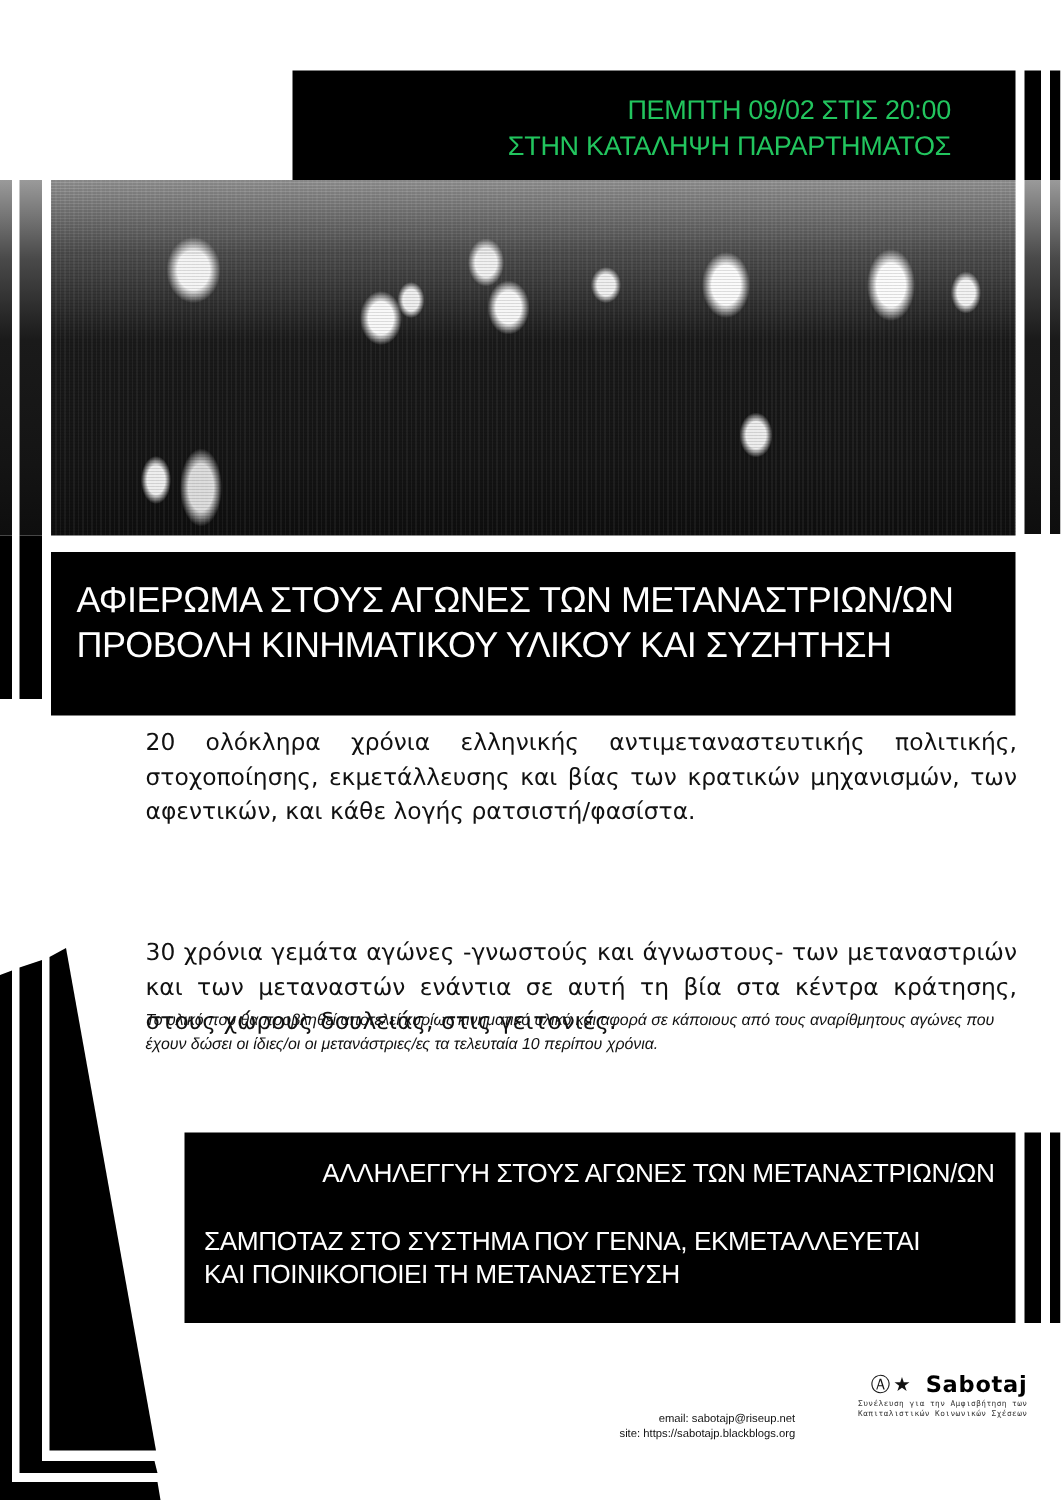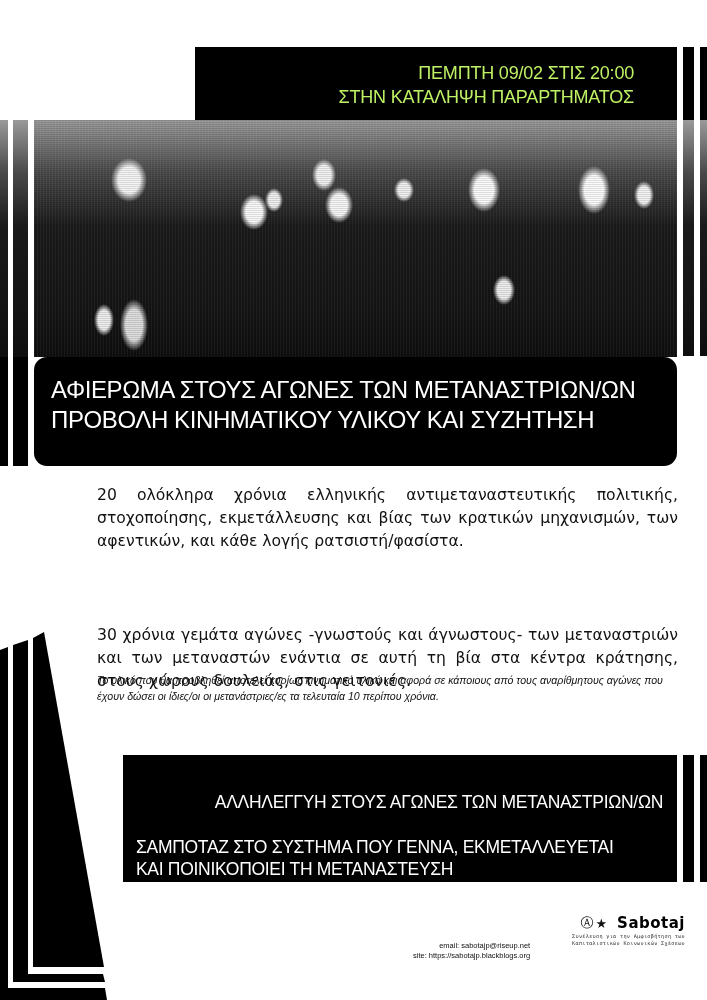--- a/index.html
+++ b/index.html
@@ -21,25 +21,25 @@
       radial-gradient(ellipse 14px 26px at 100px 205px, #dcdcdc 60%, transparent 100%),
       radial-gradient(ellipse 10px 14px at 610px 75px, #f2f2f2 60%, transparent 100%),
       linear-gradient(180deg, #9a9a9a 0%, #4a4a4a 22%, #1a1a1a 45%, #141414 80%, #0e0e0e 100%);
   }
   .photo-noise {
     background-image:
       repeating-linear-gradient(90deg, rgba(255,255,255,0.05) 0 1px, transparent 1px 3px),
       repeating-linear-gradient(0deg, rgba(0,0,0,0.12) 0 1px, transparent 1px 2px);
     width:100%; height:100%;
   }
-  .head-text { color:#bef264; font-family:"Liberation Sans", sans-serif; font-size:18px; line-height:24px; text-align:right; letter-spacing:-0.2px; }
+  .head-text { color:#22c55e; font-family:"Liberation Sans", sans-serif; font-size:18px; line-height:24px; text-align:right; letter-spacing:-0.2px; }
   .title-text { color:#fff; font-family:"Liberation Sans", sans-serif; font-size:24px; line-height:30px; letter-spacing:-0.4px; white-space:nowrap; }
   .para { color:#111; font-family:"DejaVu Sans", sans-serif; font-size:15.6px; line-height:23px; text-align:justify; text-align-last:left; }
   .note { color:#111; font-family:Liberation Sans, sans-serif; font-style:italic; font-size:10.6px; line-height:16px; text-align:left; }
-  .slogan { color:#fff; font-family:"Liberation Sans", sans-serif; font-size:17.5px; line-height:22px; text-align:right; letter-spacing:-0.3px; white-space:nowrap;margin-top:20px; }
+  .slogan { color:#fff; font-family:"Liberation Sans", sans-serif; font-size:17.5px; line-height:22px; text-align:right; letter-spacing:-0.3px; white-space:nowrap; }
   .contact { font-family:"Liberation Sans", sans-serif; font-size:7.5px; line-height:10px; color:#111;text-align:right; }
   .logo-name { font-family:"DejaVu Sans", sans-serif; font-weight:bold; font-size:15px; color:#000000; letter-spacing:0.5px; }
   .logo-sub { font-family:"DejaVu Sans Mono", monospace; font-size:5.2px; line-height:7px; color:#333; letter-spacing:0.3px; text-align:right; }
 </style>
 </head>
 <body>
 
 <div class="abs black" style="left:0; top:357px; width:8px; height:109px;"></div>
 <div class="abs black" style="left:13px; top:357px; width:15px; height:109px;"></div>
 
@@ -55,21 +55,21 @@
 
 <div class="abs photo" style="left:34px; top:120px; width:643px; height:237px;">
   <div class="photo-noise"></div>
 </div>
 
 <div class="abs black" style="left:683px; top:47px; width:11px; height:73px;"></div>
 <div class="abs black" style="left:700px; top:47px; width:7px; height:73px;"></div>
 <div class="abs photo" style="left:683px; top:120px; width:11px; height:236px;"></div>
 <div class="abs photo" style="left:700px; top:120px; width:7px; height:236px;"></div>
 
-<div class="abs black" style="left:34px; top:357px; width:643px; height:109px;border-radius:13px;">
+<div class="abs black" style="left:34px; top:368px; width:643px; height:109px;">
   <div class="title-text" style="position:absolute; left:17px; top:18px;">
     <div>ΑΦΙΕΡΩΜΑ  ΣΤΟΥΣ  ΑΓΩΝΕΣ ΤΩΝ  ΜΕΤΑΝΑΣΤΡΙΩΝ/ΩΝ</div>
     <div>ΠΡΟΒΟΛΗ ΚΙΝΗΜΑΤΙΚΟΥ ΥΛΙΚΟΥ ΚΑΙ ΣΥΖΗΤΗΣΗ</div>
   </div>
 </div>
 
 <div class="abs para" style="left:97px; top:484px; width:581px;">20 ολόκληρα χρόνια ελληνικής αντιμεταναστευτικής πολιτικής, στοχοποίησης, εκμετάλλευσης και βίας των κρατικών μηχανισμών, των αφεντικών, και κάθε λογής ρατσιστή/φασίστα.</div>
 <div class="abs para" style="left:97px; top:576px; width:581px;margin-top:48px;">30 χρόνια γεμάτα αγώνες -γνωστούς και άγνωστους- των μεταναστριών και των μεταναστών ενάντια σε αυτή τη βία στα κέντρα κράτησης, στους χώρους δουλειάς, στις γειτονιές.</div>
 <div class="abs note" style="left:97px; top:672px; width:585px;">Το υλικό που θα προβληθεί αποτελεί κυρίως κινηματικό υλικό και αφορά σε κάποιους από τους αναρίθμητους αγώνες που έχουν δώσει οι ίδιες/οι οι μετανάστριες/ες τα τελευταία 10 περίπου χρόνια.</div>
 

